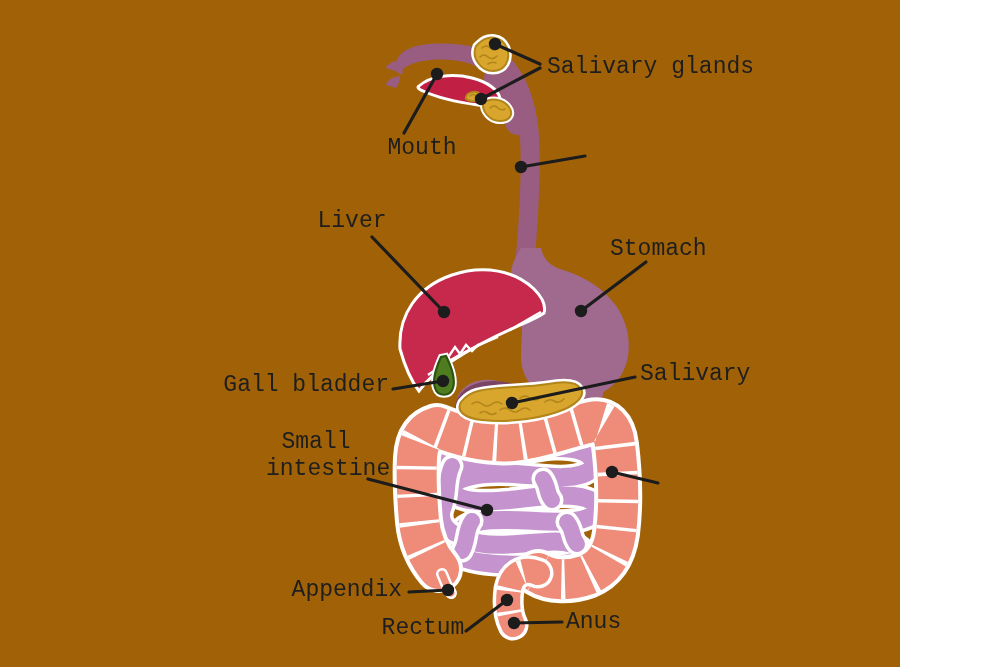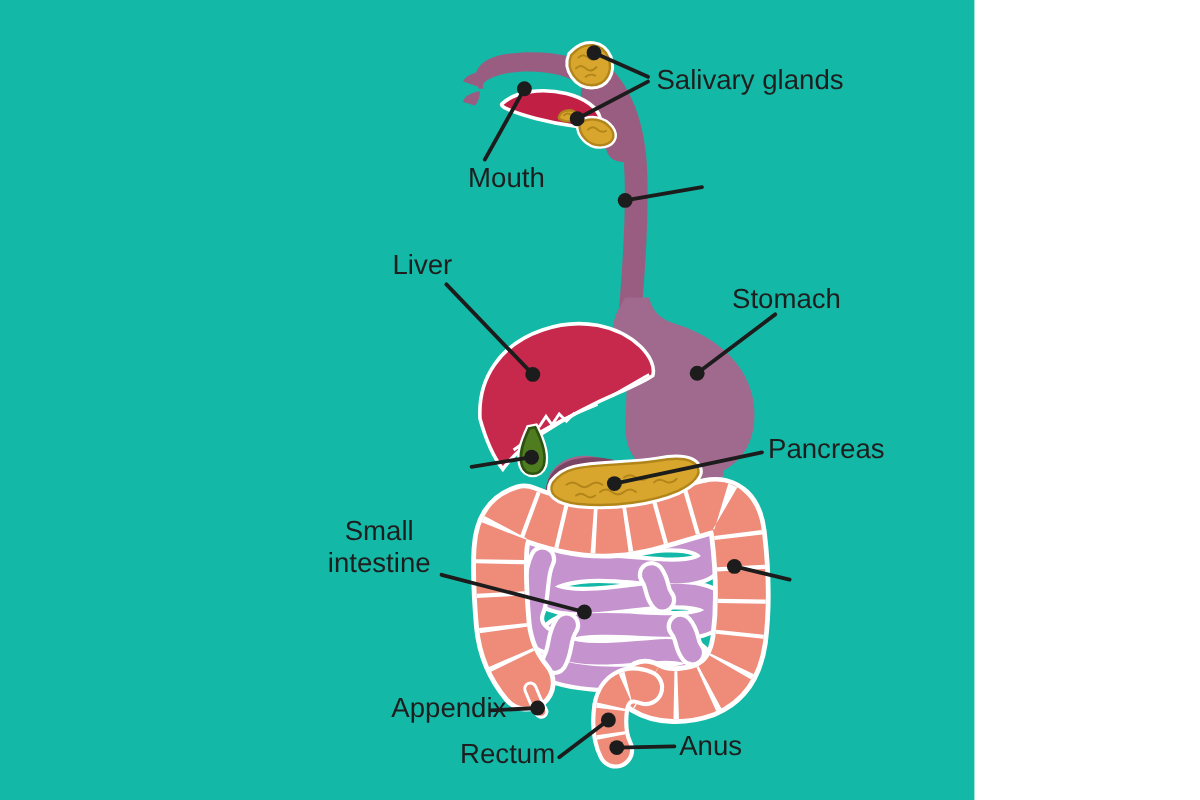--- a/index.html
+++ b/index.html
@@ -1,17 +1,17 @@
 <!DOCTYPE html>
 <html style="--c-mauve: #995d81; --c-stomach: #a0698e; --c-duodenum: #7a4464; --c-liver-red: #c6294c; --c-tongue: #c21f45; --c-gold: #d8a62d; --c-gold-dark: #b1851a; --c-green: #507c20; --c-green-dark: #2c5310; --c-salmon: #ee8b79; --c-lavender: #c594ce; --c-line: #1c1c1c;"><head>
 <meta charset="utf-8">
 <style>
   html,body{margin:0;padding:0;background:#ffffff;}
-  .stage{position:relative;width:812px;height:667px;background:#14b8a6;overflow:hidden;
-         font-family:Liberation Sans, sans-serif;}
+  .stage{position:relative;width:900px;height:667px;background:#a16207;overflow:hidden;
+         font-family:Liberation Mono, monospace;}
   .stage svg{position:absolute;inset:0;}
   .lbl{position:absolute;font-size:23px;line-height:27px;color:#1e1e1e;white-space:nowrap;}
   .lbl.center{transform:translate(-50%,-50%);text-align:center;}
   .lbl.vmid{transform:translateY(-50%);}
   .lbl.rightend{transform:translate(-100%,-50%);text-align:right;}
   .lbl.wrap{white-space:normal;width:100px;}
   
   .mauve-f{fill:var(--c-mauve);}
   .mauve-s{stroke:var(--c-mauve);fill:none;}
   .stomach-f{fill:var(--c-stomach);}
@@ -195,18 +195,19 @@
         <circle class="dot" cx="507" cy="600" r="6.2"></circle>
         <circle class="dot" cx="514" cy="623" r="6.2"></circle>
       </g>
     </g>
   </svg>
 
   <div class="lbl vmid" style="left:547px;top:67px;">Salivary glands</div>
   <div class="lbl center" style="left:422px;top:148px;">Mouth</div>
   <div class="lbl center" style="left:352px;top:221px;">Liver</div>
   <div class="lbl vmid" style="left:610px;top:249px;text-align:right;">Stomach</div>
-  <div class="lbl vmid" style="left:640px;top:374px;">Pancreas</div>
+  <div class="lbl rightend" style="left:389px;top:385px;">Gall bladder</div>
+  <div class="lbl vmid" style="left:640px;top:374px;">Salivary</div>
   <div class="lbl center wrap" style="left:316px;top:456px;">Small intestine</div>
-  <div class="lbl rightend" style="left:422px;top:590px;">Appendix</div>
+  <div class="lbl rightend" style="left:402px;top:590px;">Appendix</div>
   <div class="lbl center" style="left:423px;top:628px;">Rectum</div>
   <div class="lbl vmid" style="left:566px;top:622px;">Anus</div>
 </div>
 
 </body></html>

